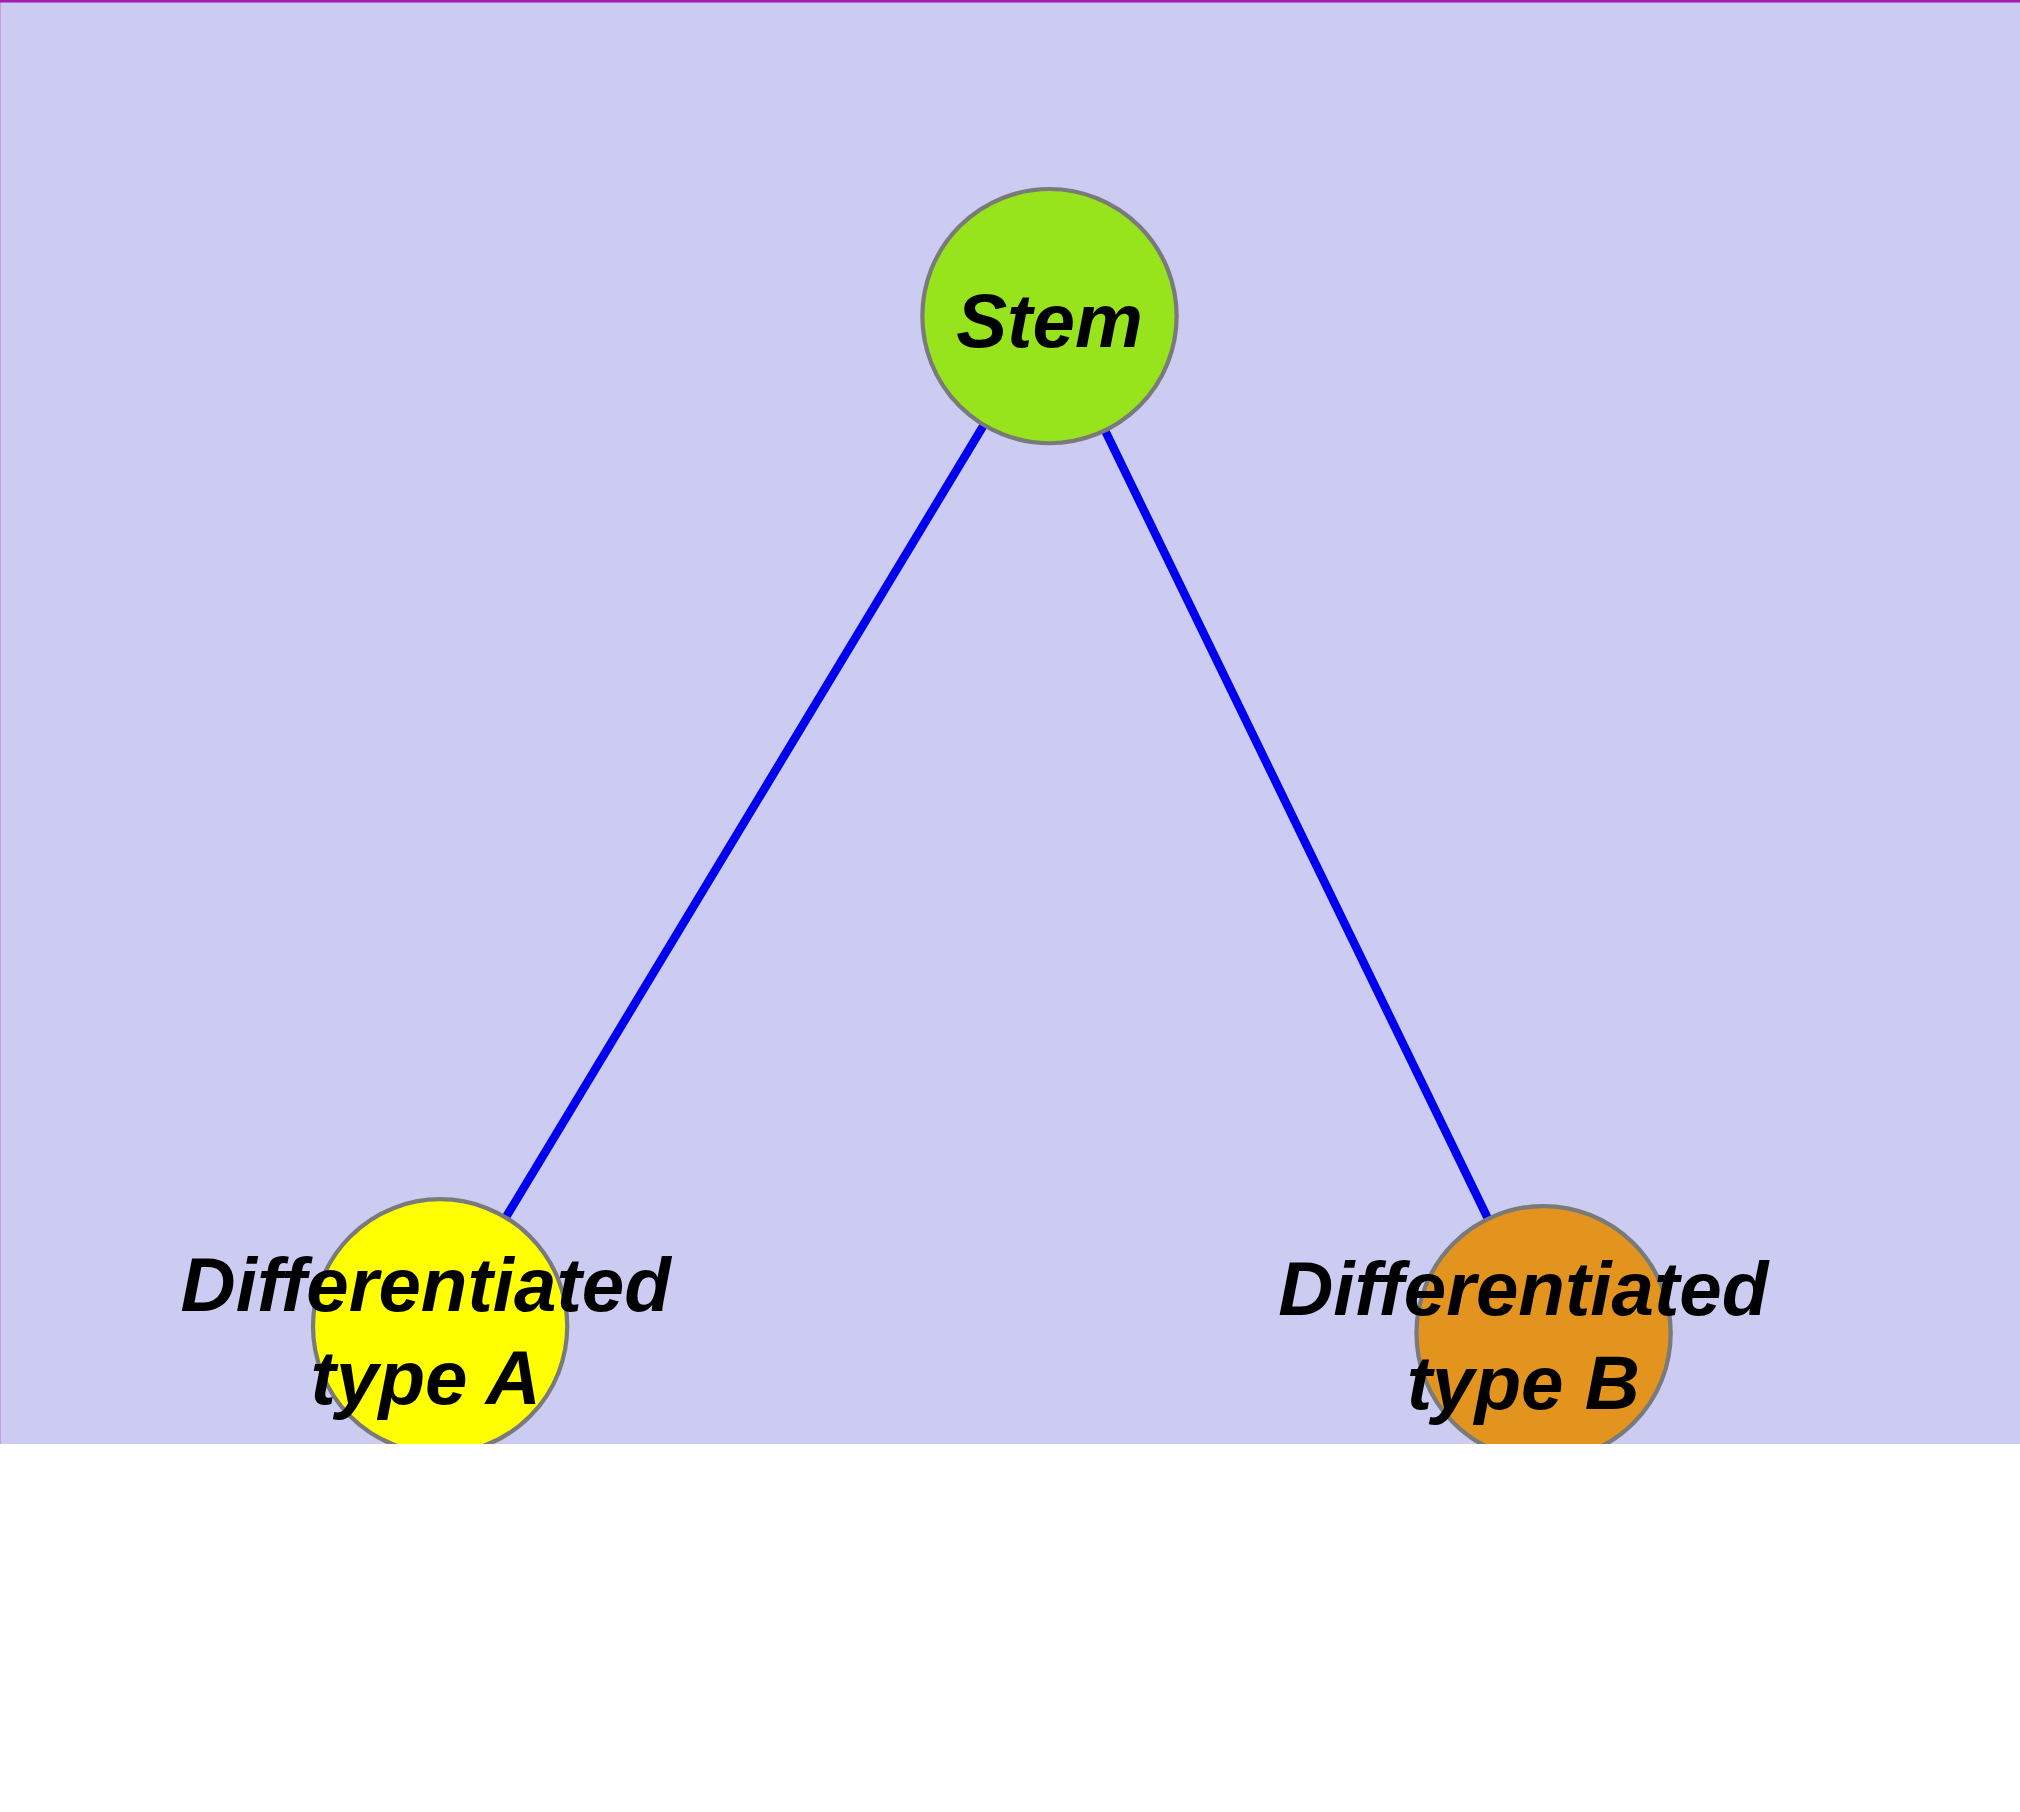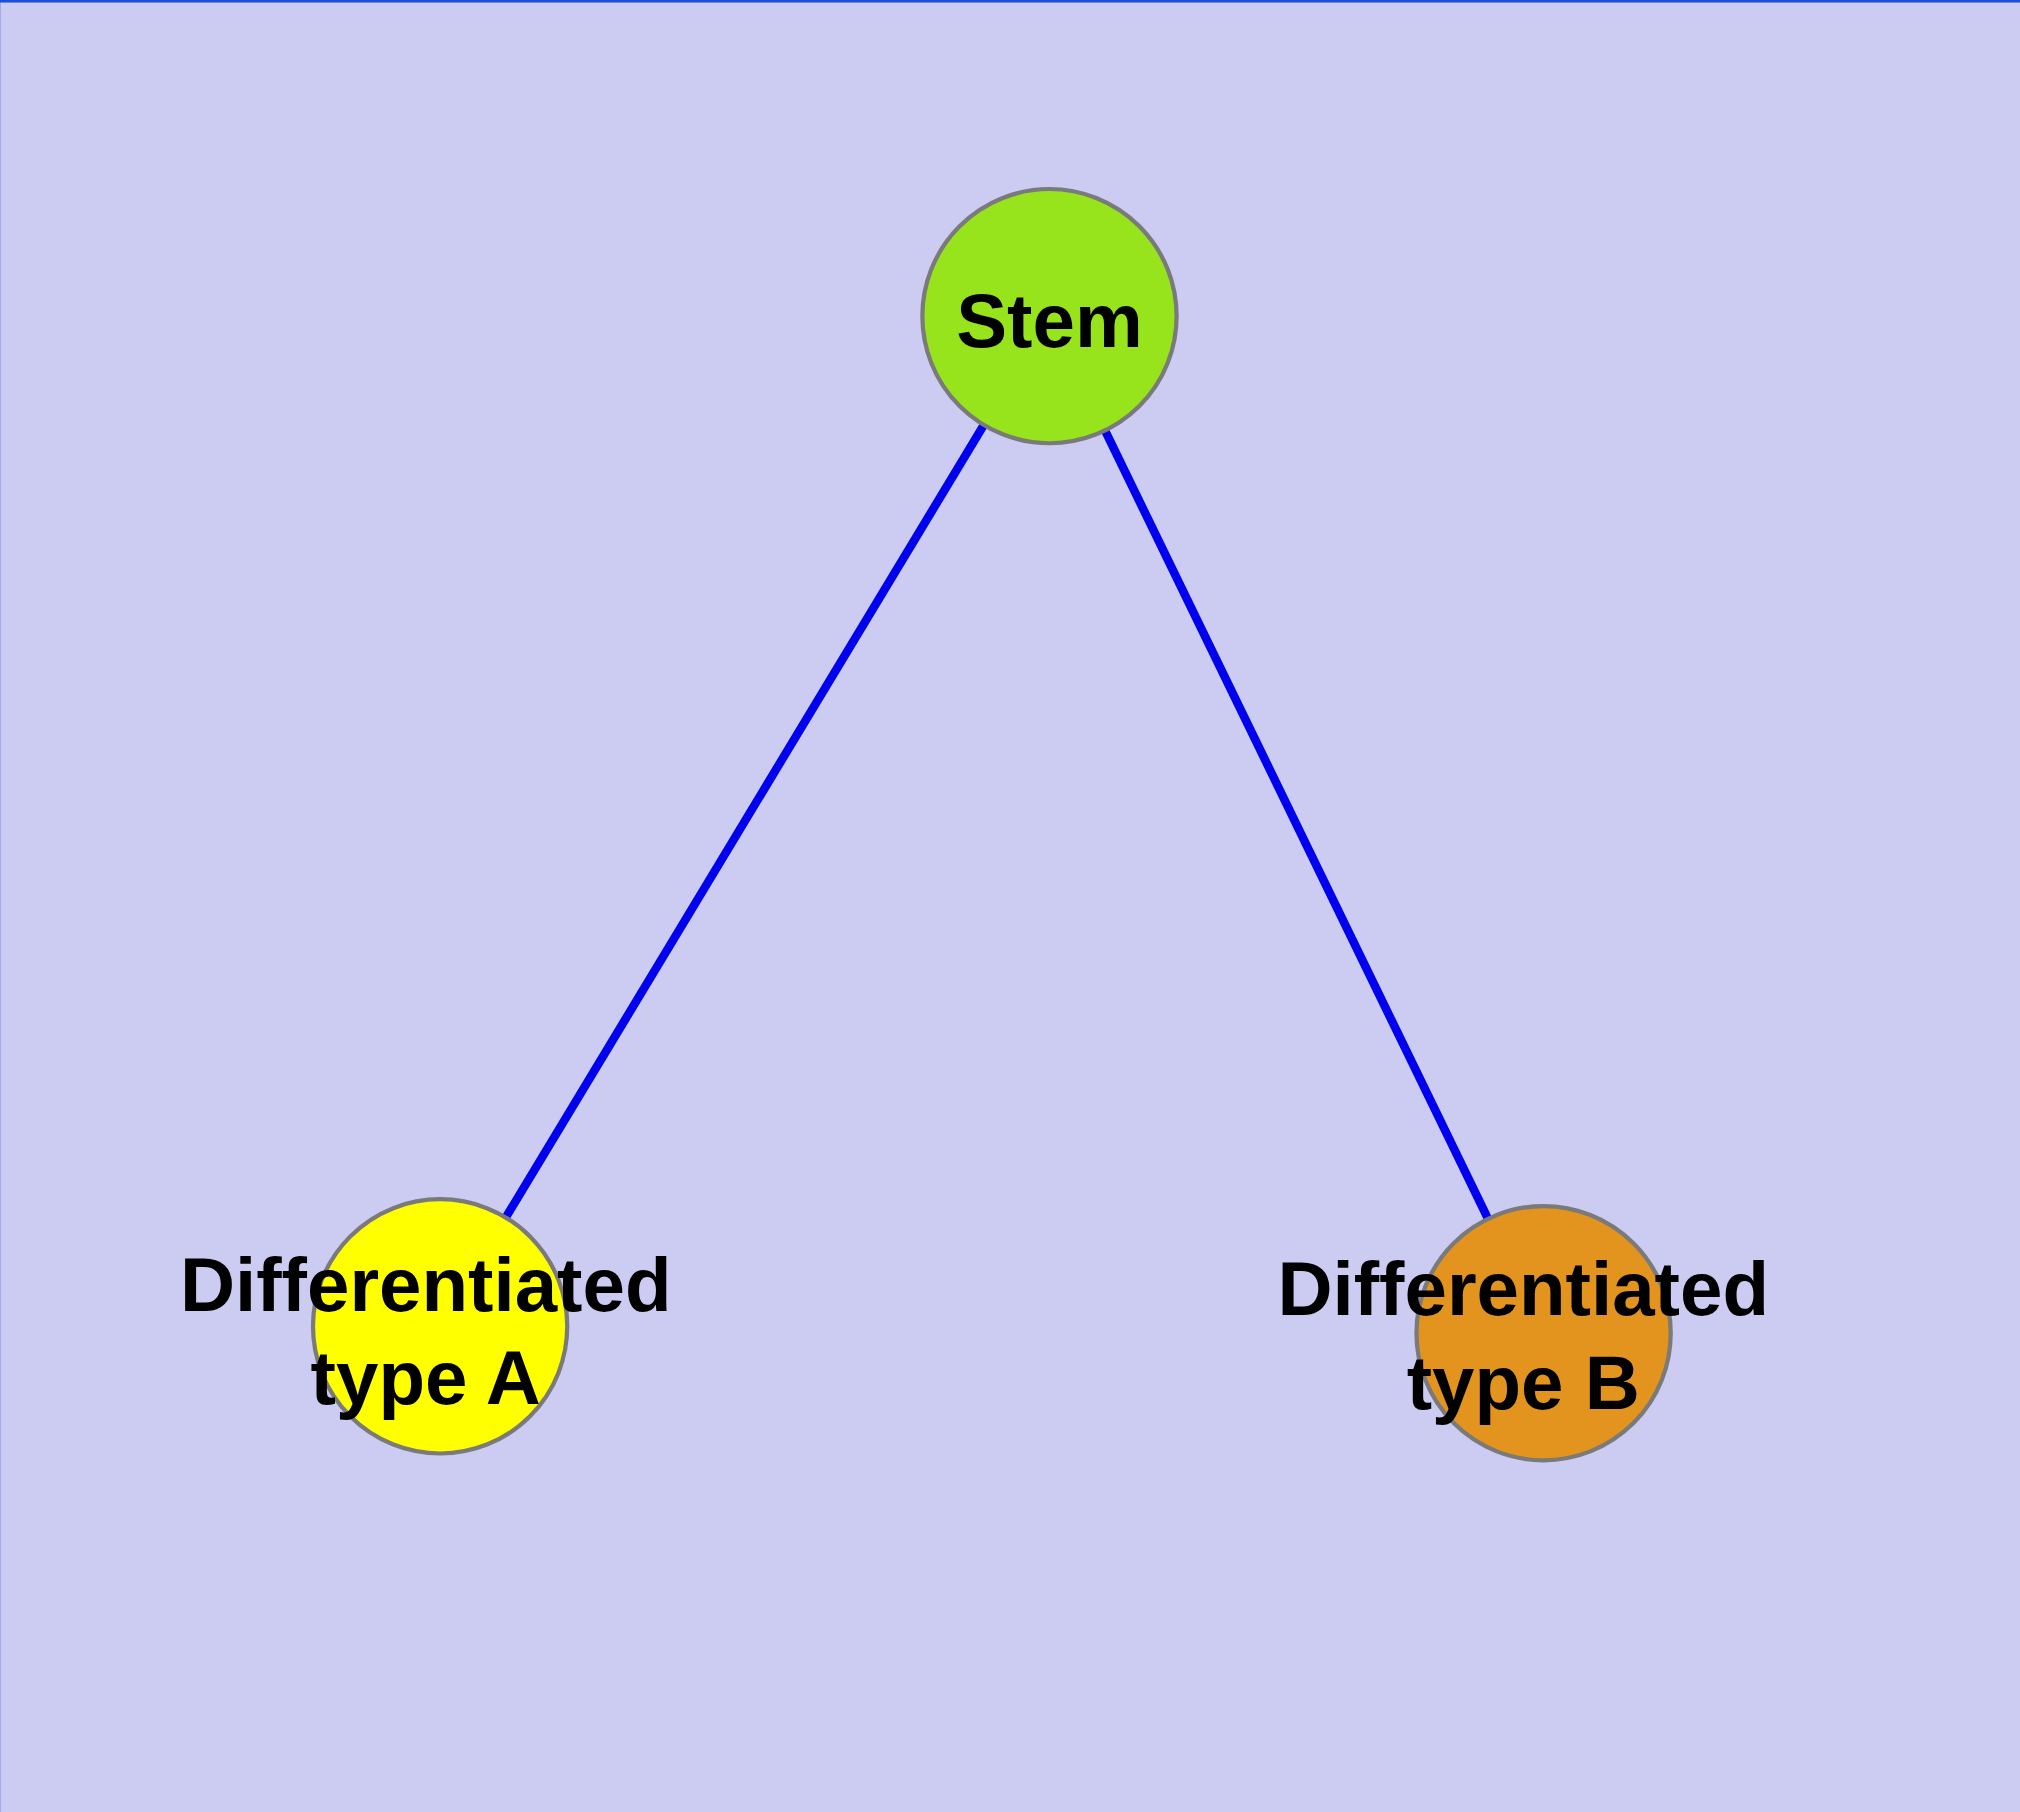--- a/index.html
+++ b/index.html
@@ -2,23 +2,24 @@
 <html style="font-size:13.6px"><head>
 <meta charset="utf-8">
 <style>
   html, body {
     margin: 0;
     padding: 0;
     background: #ffffff;
   }
   .diagram-wrap {
     width: 2021px;
-    height: 1812px;
+    height: 1444px;
     position: relative;
-    background: #1d4ed8;
+    background: #a21caf;
+    font-style: italic;
   }
   svg {
     display: block;
   }
   .node-circle {
     stroke: #7a7a7a;
     stroke-width: 5;
   }
   .edge-line {
     stroke-width: 10;

